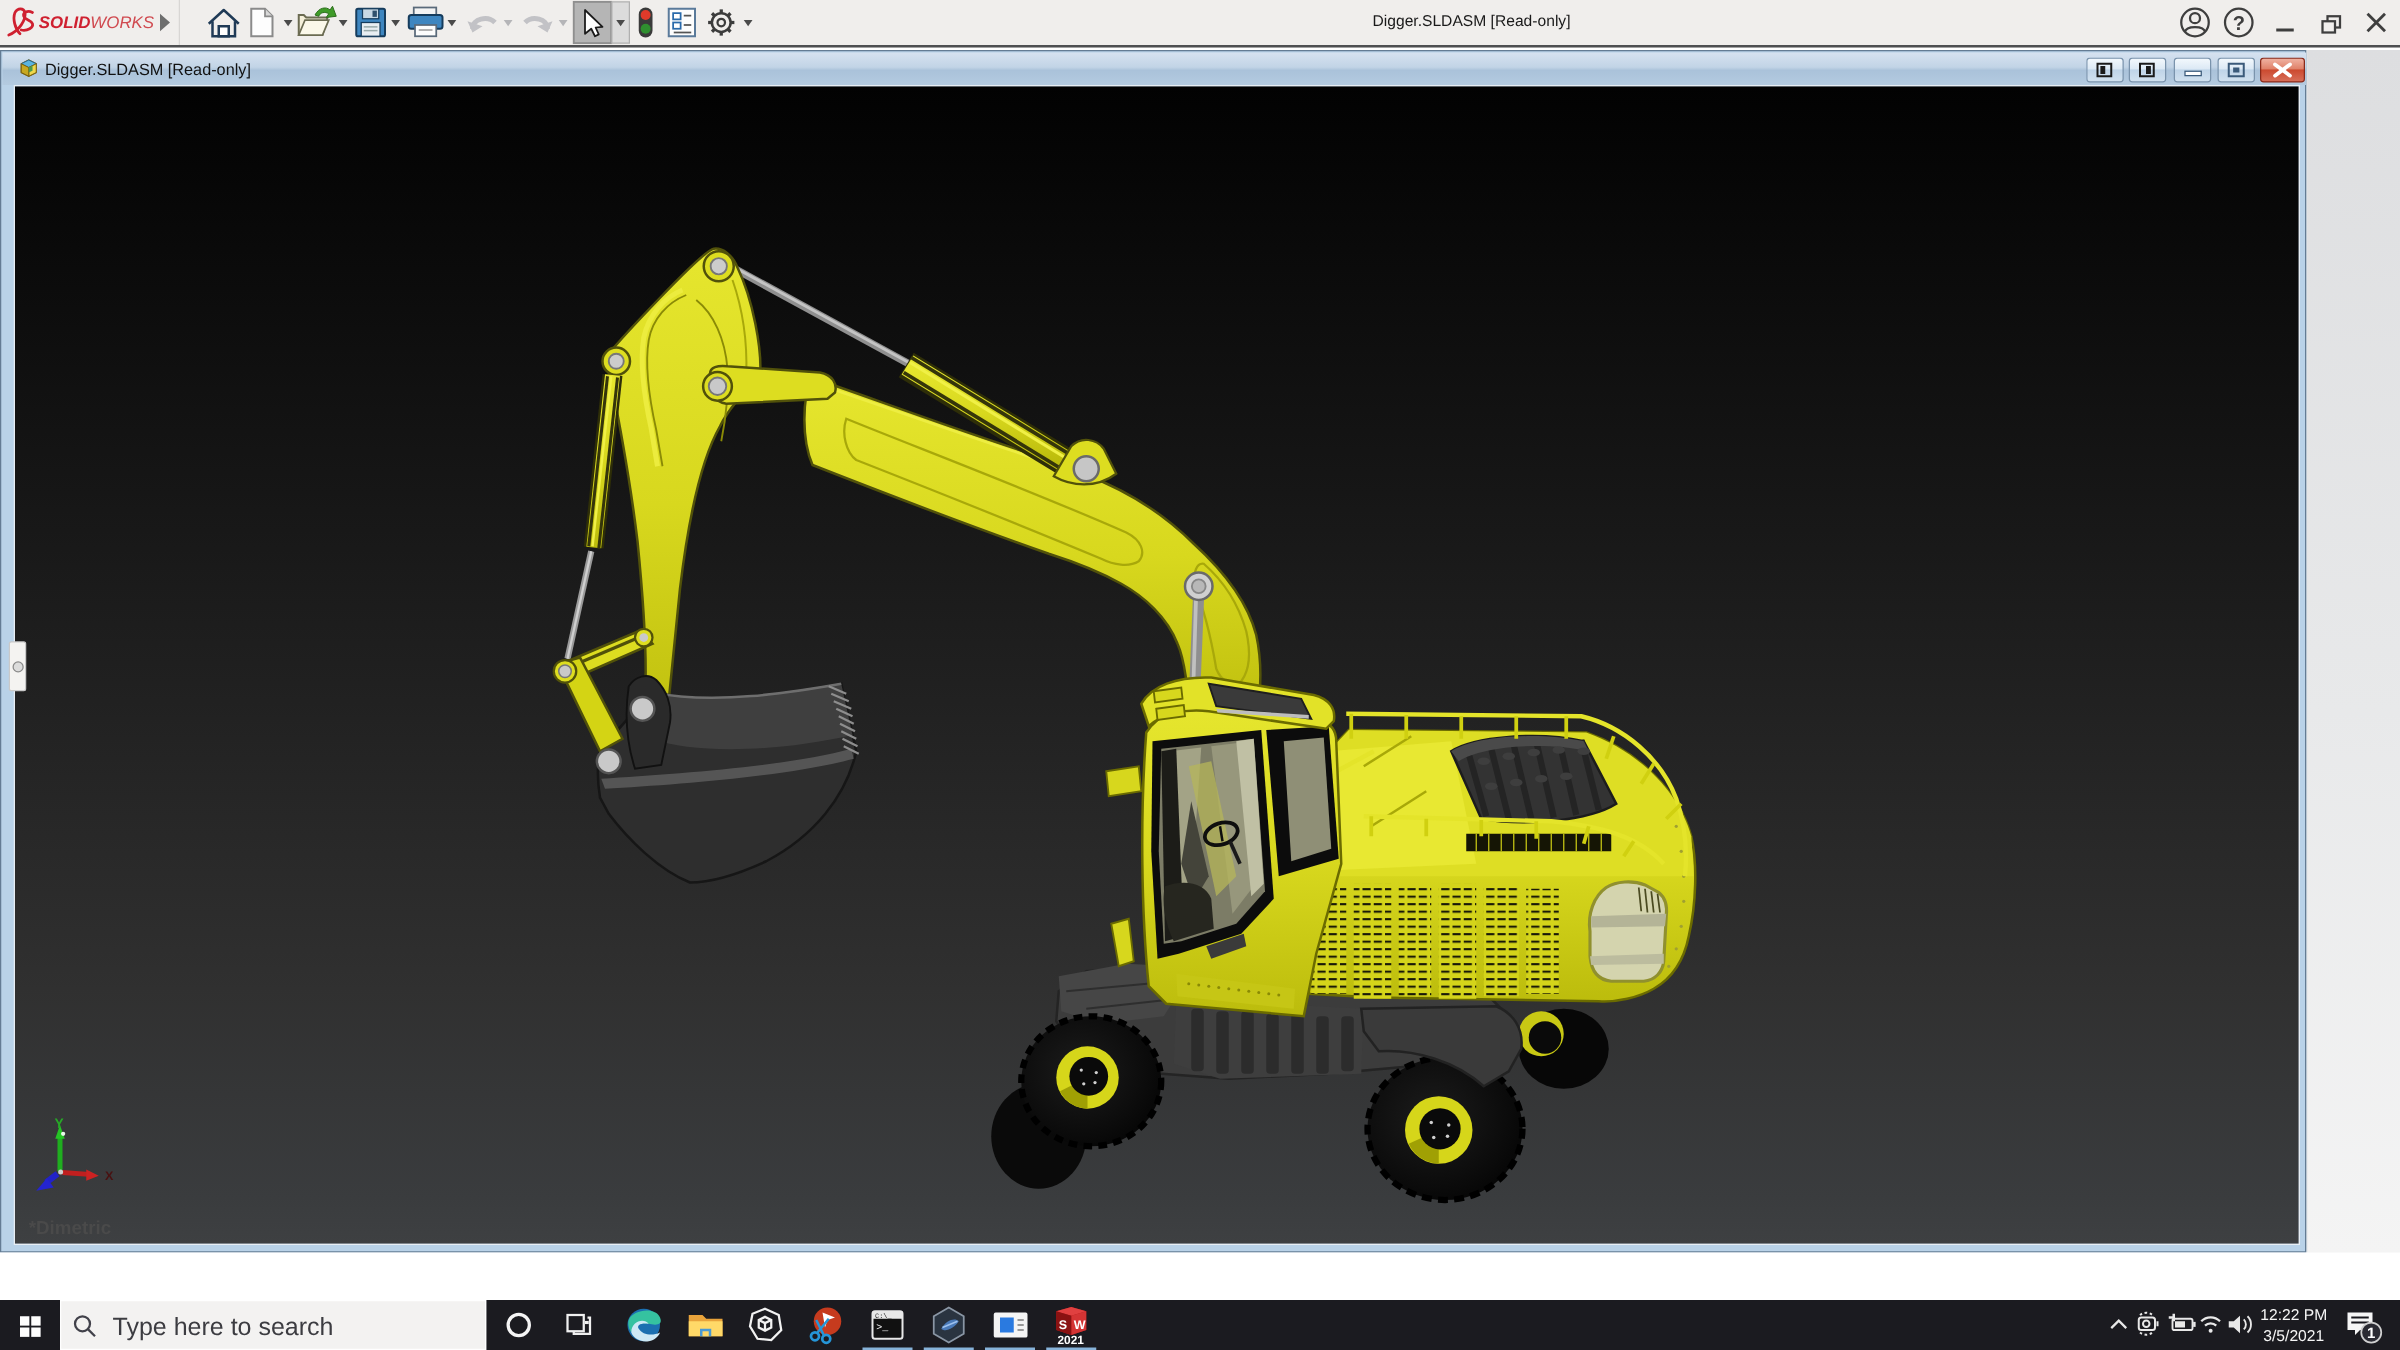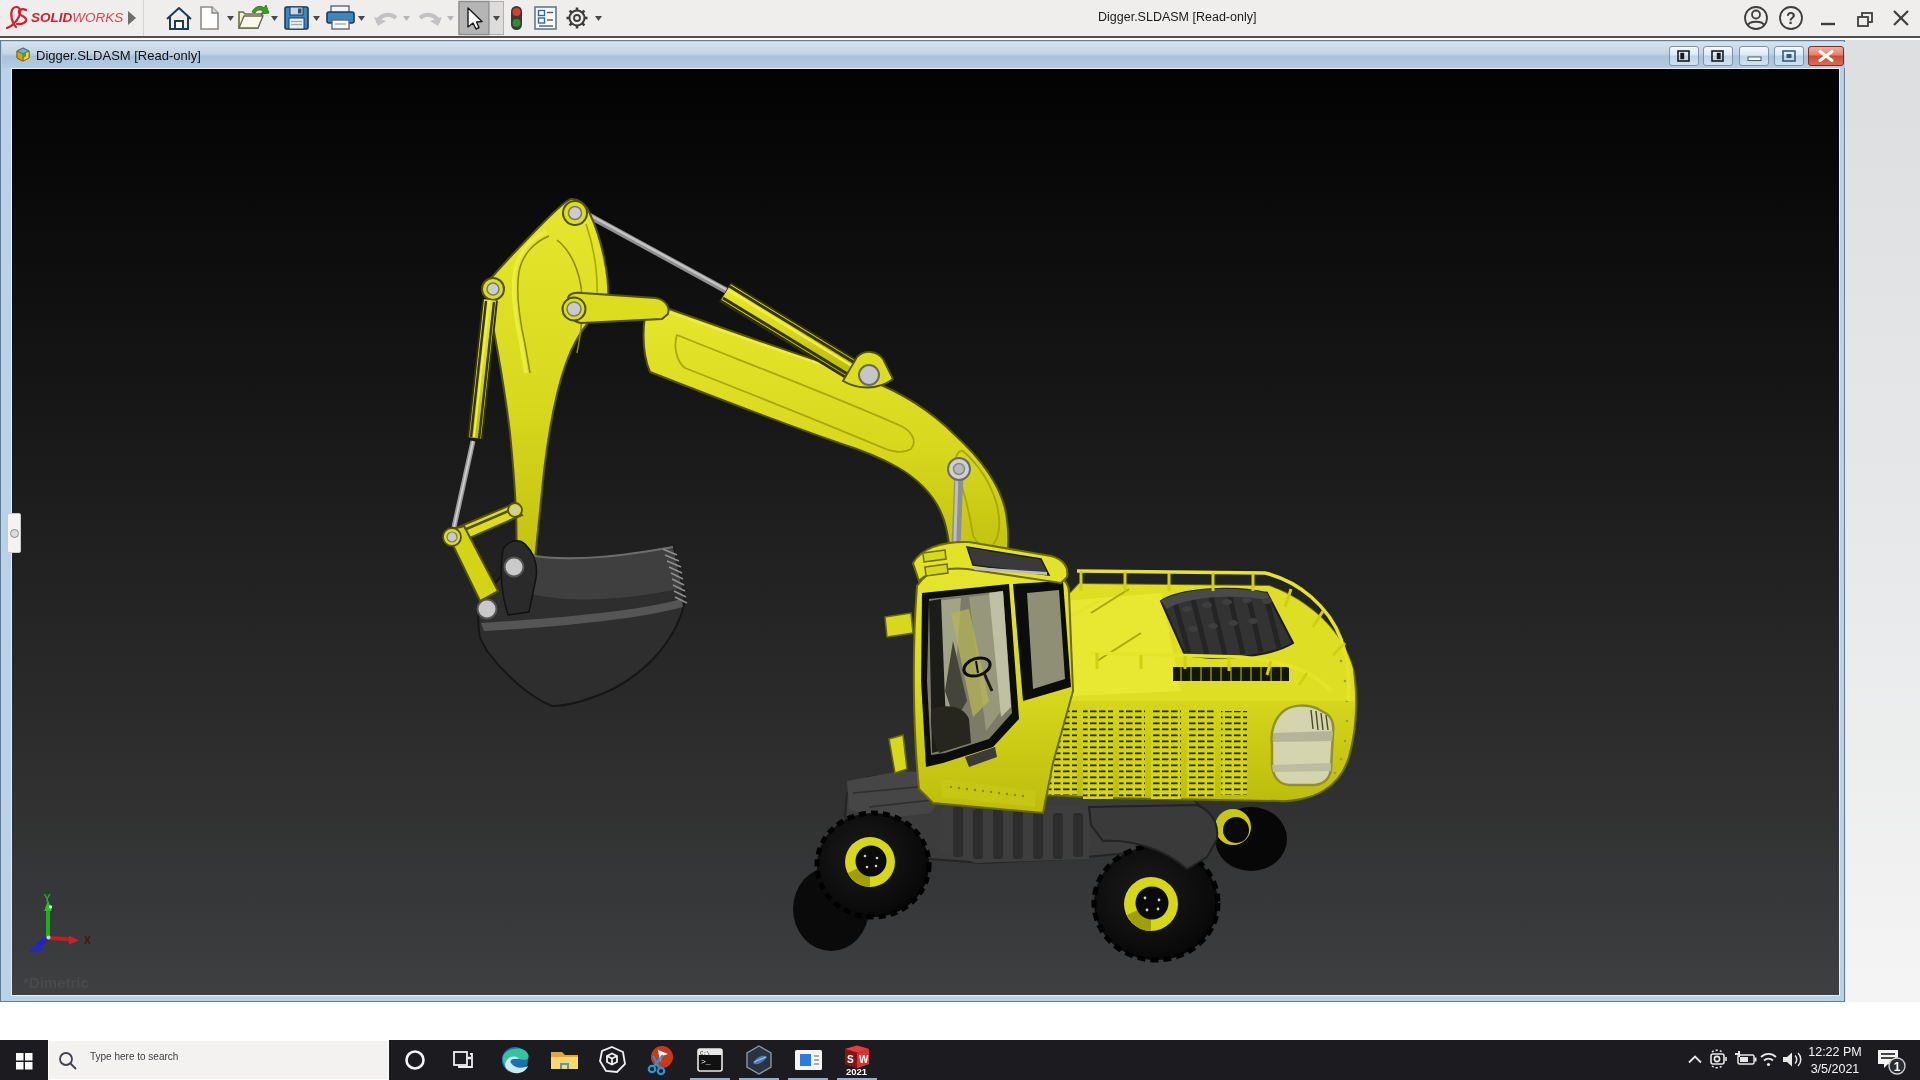--- a/index.html
+++ b/index.html
@@ -27,21 +27,21 @@
     border:1px solid #c9c9c9;border-radius:2px;}
   #lefttab .dot{position:absolute;left:2px;top:15px;width:7px;height:7px;border-radius:50%;
     border:1px solid #8a8a8a;background:#dcdcdc;}
   #dimetric{position:absolute;left:11px;top:905px;font-size:15px;font-weight:bold;color:#4a4a4a;}
   
   #whitestrip{position:absolute;left:0;top:1002px;width:1920px;height:38px;background:#ffffff;}
   
   #taskbar{position:absolute;left:0;top:1040px;width:1920px;height:40px;background:#1b1b20;}
   #searchbox{position:absolute;left:48px;top:0px;width:341px;height:40px;background:#f3f2f1;
     border:1px solid #fff;box-sizing:border-box;}
-  #searchbox span{position:absolute;left:41px;top:10px;font-size:10px;color:#3c3c41;}
+  #searchbox span{position:absolute;left:41px;top:10px;font-size:20px;color:#3c3c41;}
   .runbar{position:absolute;top:37.5px;height:2.5px;background:#87b3d9;}
 </style>
 </head>
 <body>
 <div id="topbar"></div>
 <svg class="abs" style="left:0;top:0" width="1920" height="36" viewBox="0 0 1920 36">
 
   <g fill="none" stroke="#cf2030" stroke-width="2.2" stroke-linecap="round">
     <path d="M 7,28 C 15,25 21,16 20,10 C 19,6 14,6 12,10 C 10,15 12,23 16,27"></path>
     <path d="M 26,10 C 22,8 18,10 19,13 C 20,16 25,16 26,19 C 27,22 22,25 17,24"></path>

